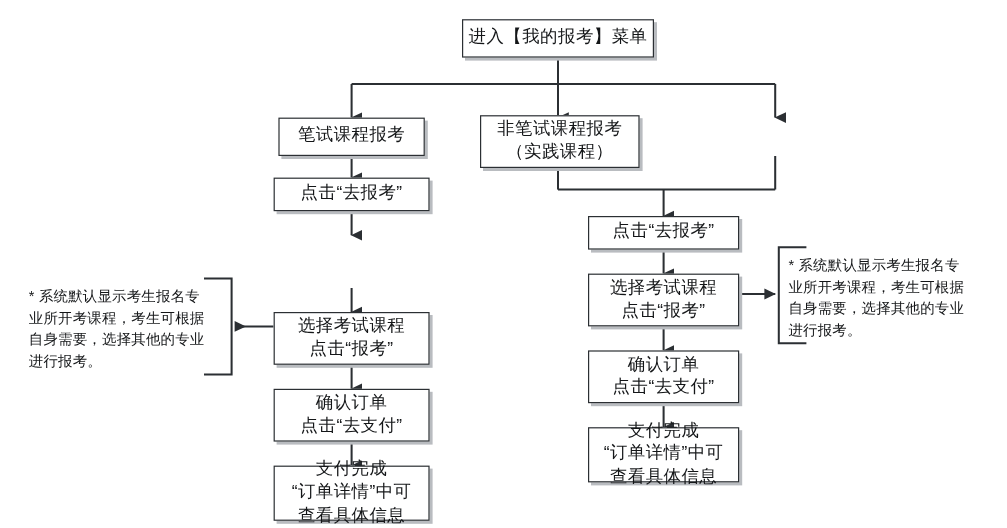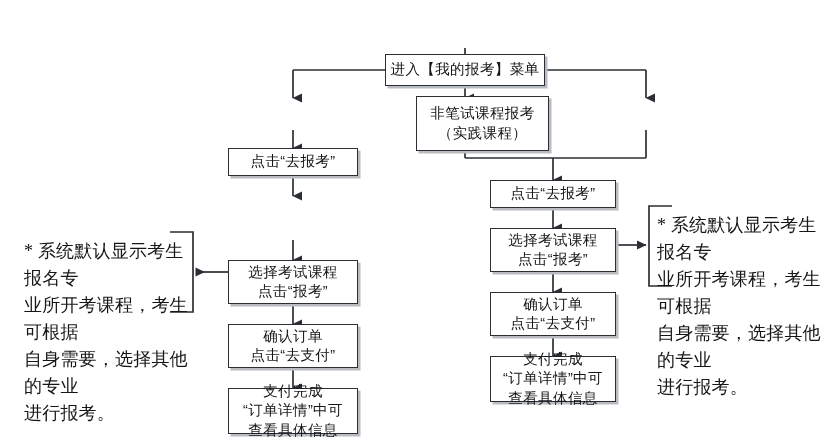--- a/index.html
+++ b/index.html
@@ -37,27 +37,26 @@
     font-size: 14.5px;
     line-height: 1.32;
     letter-spacing: 0.4px;
     white-space: pre-line;
     z-index: 2;
   }
   .note {
     position: absolute;
     box-sizing: border-box;
     color: #141618;
-    font-size: 18px;
+    font-size: 12px;
     line-height: 1.5;
     letter-spacing: 0.2px;
     white-space: pre-line;
     z-index: 2;
     text-align: left;
-    font-family: Liberation Serif, serif;
   }
 </style>
 </head>
 <body>
 
 <div id="canvas">
 
   <svg class="wires" viewBox="0 0 839 440" xmlns="http://www.w3.org/2000/svg">
     <defs>
       <marker id="arrowDown" markerWidth="11" markerHeight="11" refX="5.5" refY="9" orient="auto" markerUnits="userSpaceOnUse">
@@ -99,24 +98,25 @@
       <path d="M170,232 L193,232 L193,312 L170,312"></path>
 
       <path d="M228,272 L196,272" marker-end="url(#arrowLeftM)"></path>
 
       <path d="M672,206 L649,206 L649,286 L672,286"></path>
 
       <path d="M618,245 L646,245" marker-end="url(#arrowRightM)"></path>
     </g>
   </svg>
 
-  <div class="node" style="left:385px; top:16px; width:160px; height:32px;margin-top:38px;">进入【我的报考】菜单</div>
+  <div class="node" style="left:385px; top:16px; width:160px; height:32px;">进入【我的报考】菜单</div>
 
+  <div class="node" style="left:232px; top:98px; width:122px; height:32px;">笔试课程报考</div>
 
-  <div class="node" style="left:416px; top:96px; width:133px; height:55px;">非笔试课程报考
+  <div class="node" style="left:400px; top:96px; width:133px; height:44px;">非笔试课程报考
 （实践课程）</div>
 
 
   <div class="node" style="left:228px; top:148px; width:130px; height:28px;">点击“去报考”</div>
 
 
   <div class="node" style="left:228px; top:260px; width:130px; height:44px;">选择考试课程
 点击“报考”</div>
 
   <div class="node" style="left:228px; top:324px; width:130px; height:44px;">确认订单

